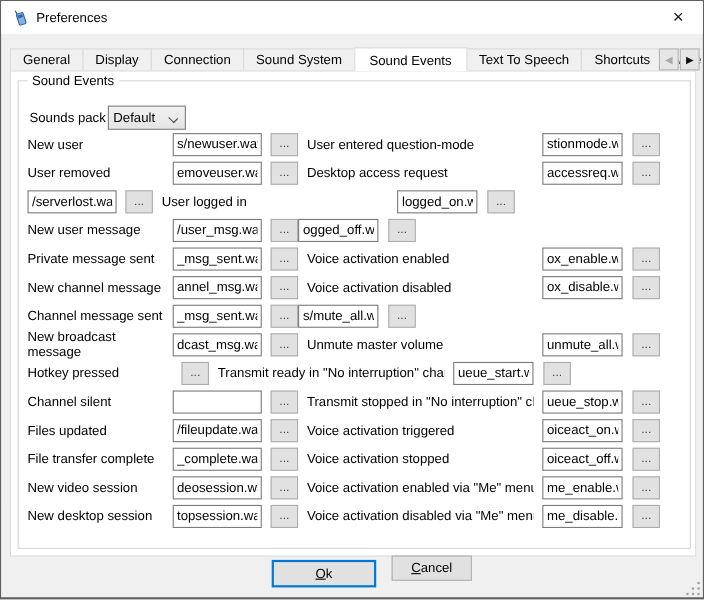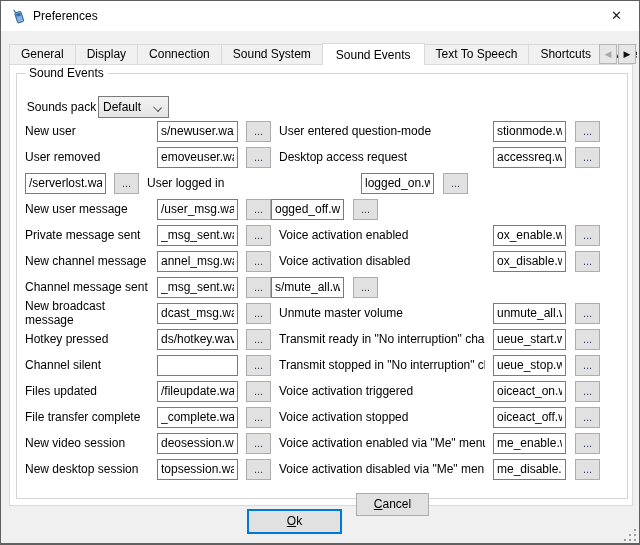--- a/index.html
+++ b/index.html
@@ -36,21 +36,21 @@
   .lbl-r{width:206px;margin-left:8px;margin-right:8px;white-space:nowrap;overflow:hidden;}
   .sfield{height:21px;border:1px solid #7a7a7a;background:#fff;padding:0 3px;font-size:12px;text-align:right;outline:none;}
   .sfield.l{width:81px;}
   .sfield.r{width:73px;}
   .browse{width:25px;height:21px;margin-left:8px;background:#e1e1e1;border:1px solid #adadad;
     font-size:11px;line-height:10px;color:#33425a;text-align:center;padding:0;cursor:default;}
   .browse.r{margin-left:9px;}
   
   .btn{position:absolute;background:#e1e1e1;border:1px solid #adadad;font-size:12px;text-align:center;cursor:default;padding:0;}
   .ok{left:246px;top:508px;width:95px;height:25px;border:2px solid var(--accent,#0078d7);line-height:21px;}
-  .cancel{left:355px;top:492px;width:73px;height:23px;line-height:21px;}
+  .cancel{left:355px;top:504px;width:73px;height:23px;line-height:21px;}
   .mnk{text-decoration:underline;}
   .grip{position:absolute;right:3px;bottom:2px;width:13px;height:13px;}
   .grip i{position:absolute;width:2px;height:2px;background:#9e9e9e;}
 </style>
 </head>
 <body>
 
 <div class="window">
 
   <div class="titlebar">
@@ -153,21 +153,20 @@
           <div class="erow">
             <span class="lbl-l">New broadcast message</span>
             <input class="sfield l" value="dcast_msg.wav" style="">
             <button class="browse">...</button>
             <span class="lbl-r">Unmute master volume</span>
             <input class="sfield r" value="unmute_all.wav" style="">
             <button class="browse r">...</button>
           </div>
           <div class="erow">
             <span class="lbl-l">Hotkey pressed</span>
-            <input class="sfield l" value="ds/hotkey.wav" style="">
             <button class="browse">...</button>
             <span class="lbl-r">Transmit ready in "No interruption" channel</span>
             <input class="sfield r" value="ueue_start.wav" style="">
             <button class="browse r">...</button>
           </div>
           <div class="erow">
             <span class="lbl-l">Channel silent</span>
             <input class="sfield l" style="">
             <button class="browse">...</button>
             <span class="lbl-r">Transmit stopped in "No interruption" channel</span>

